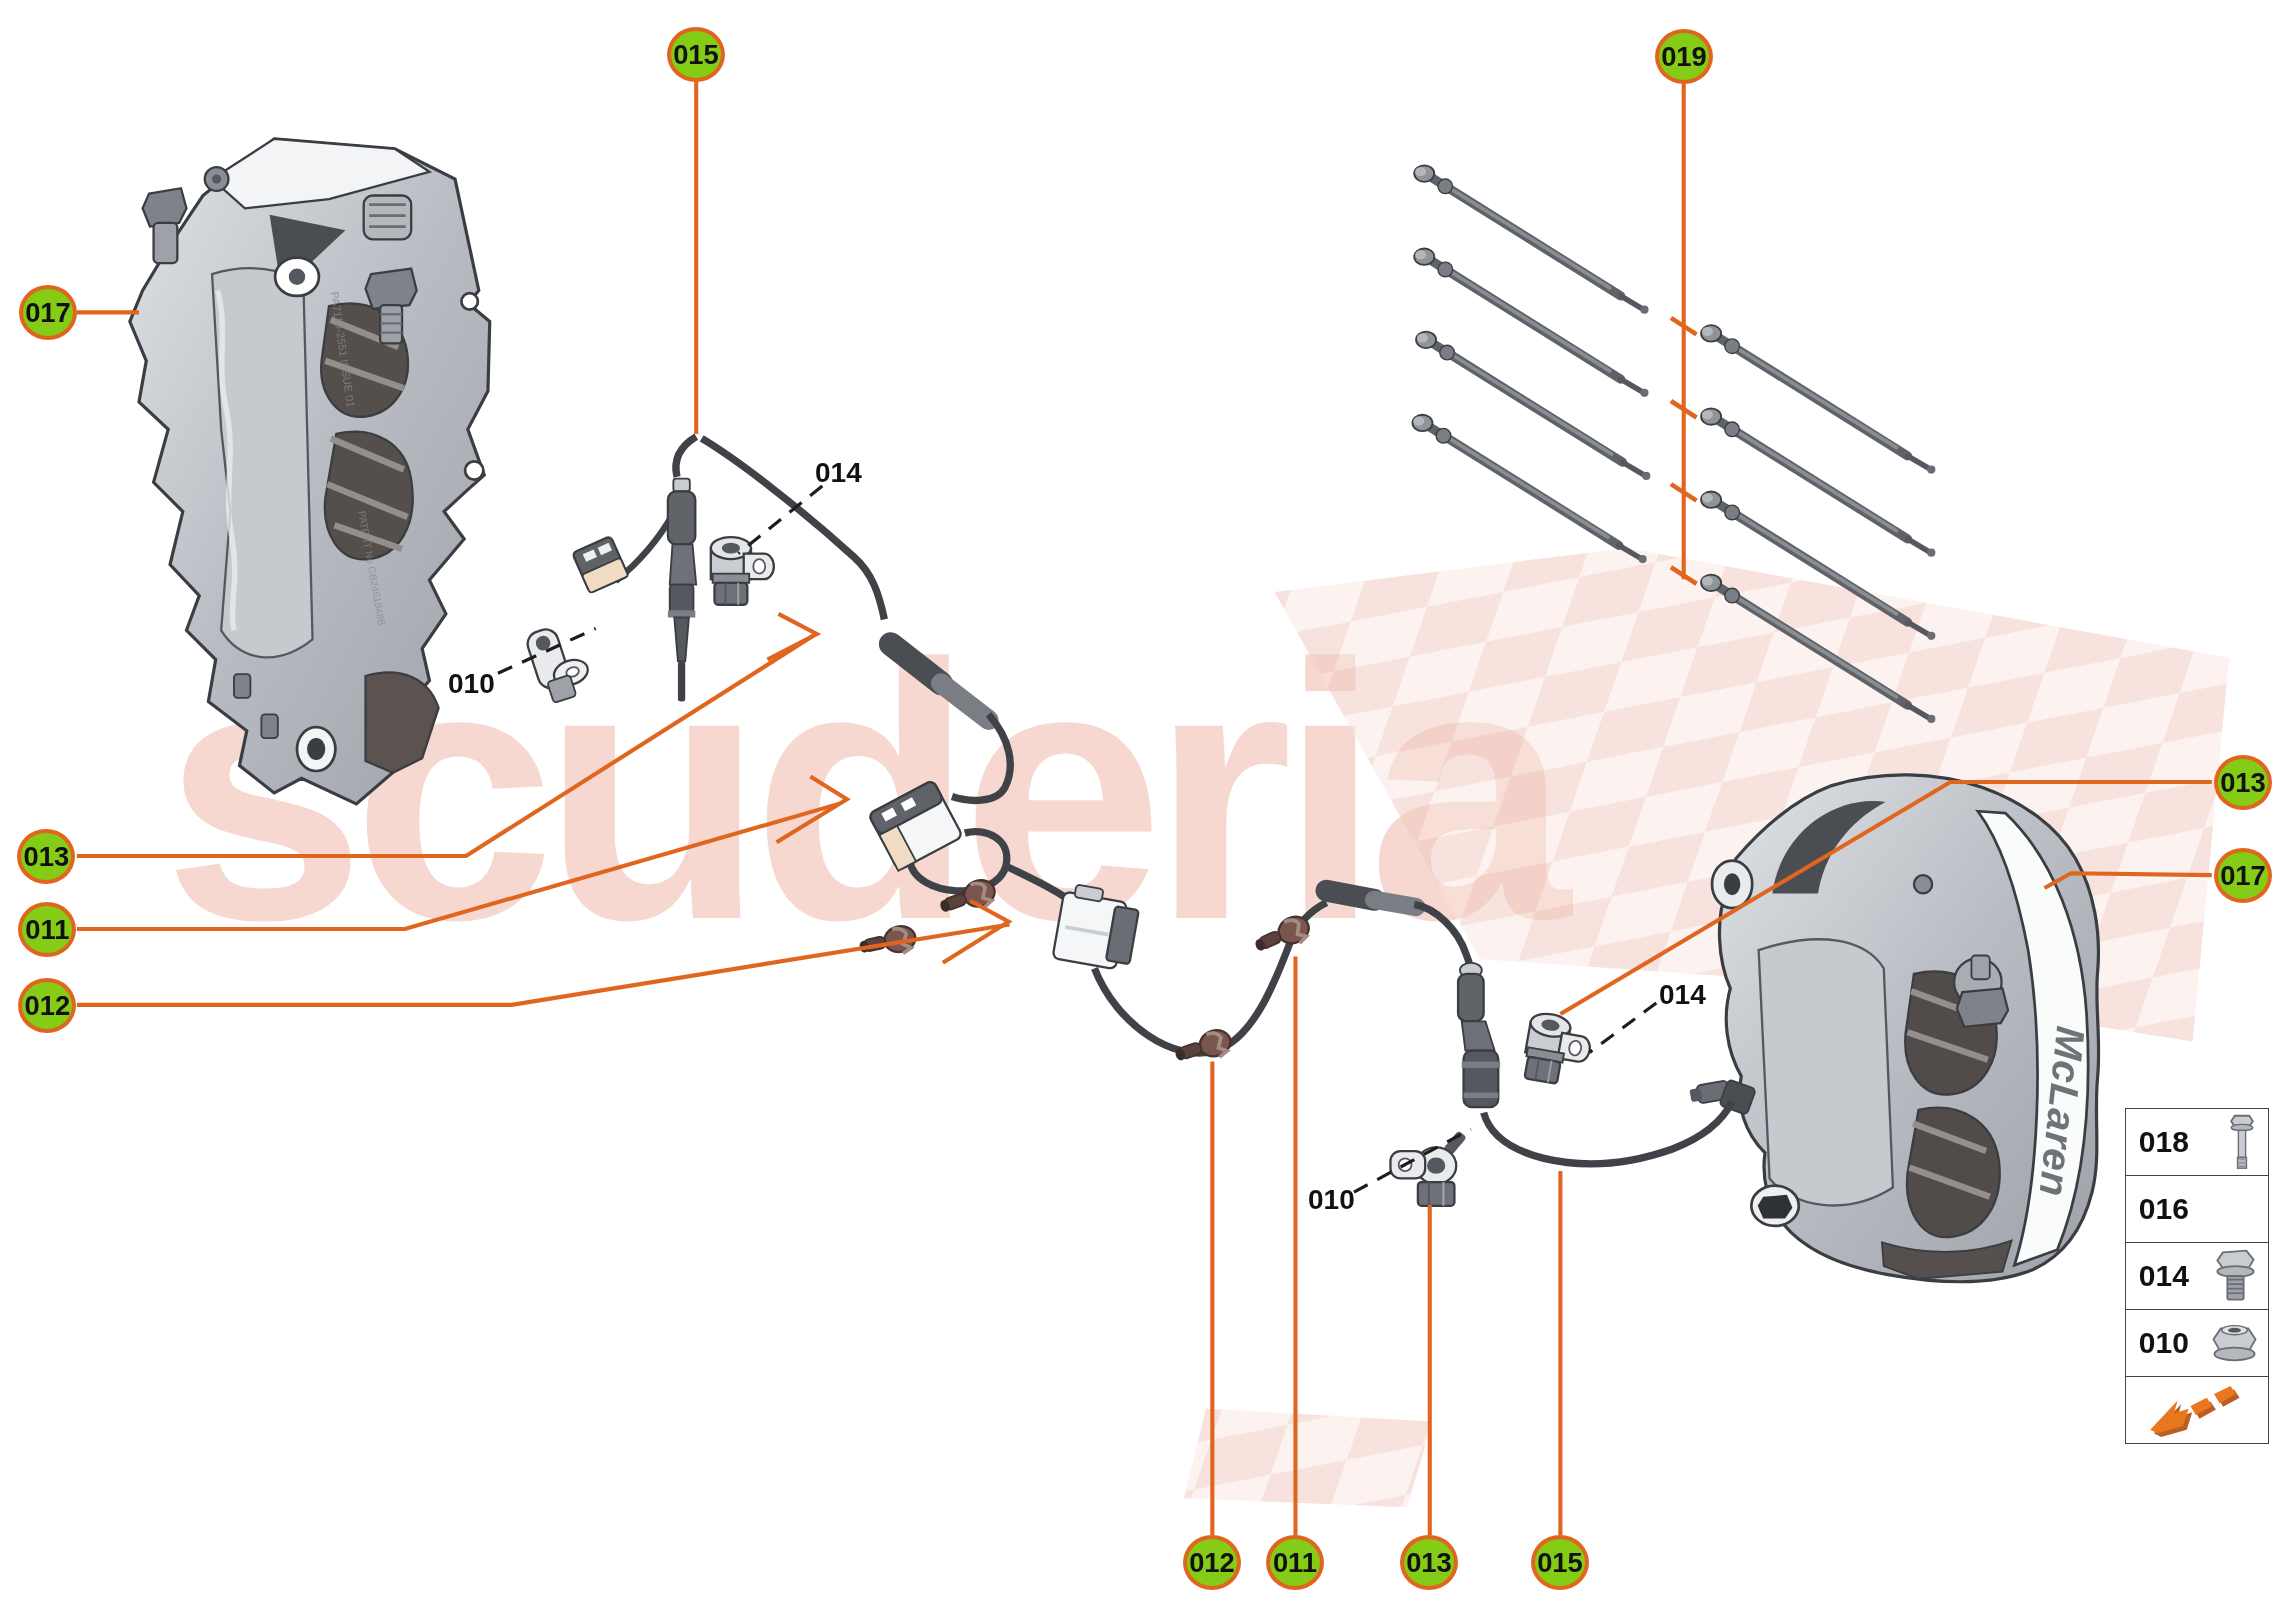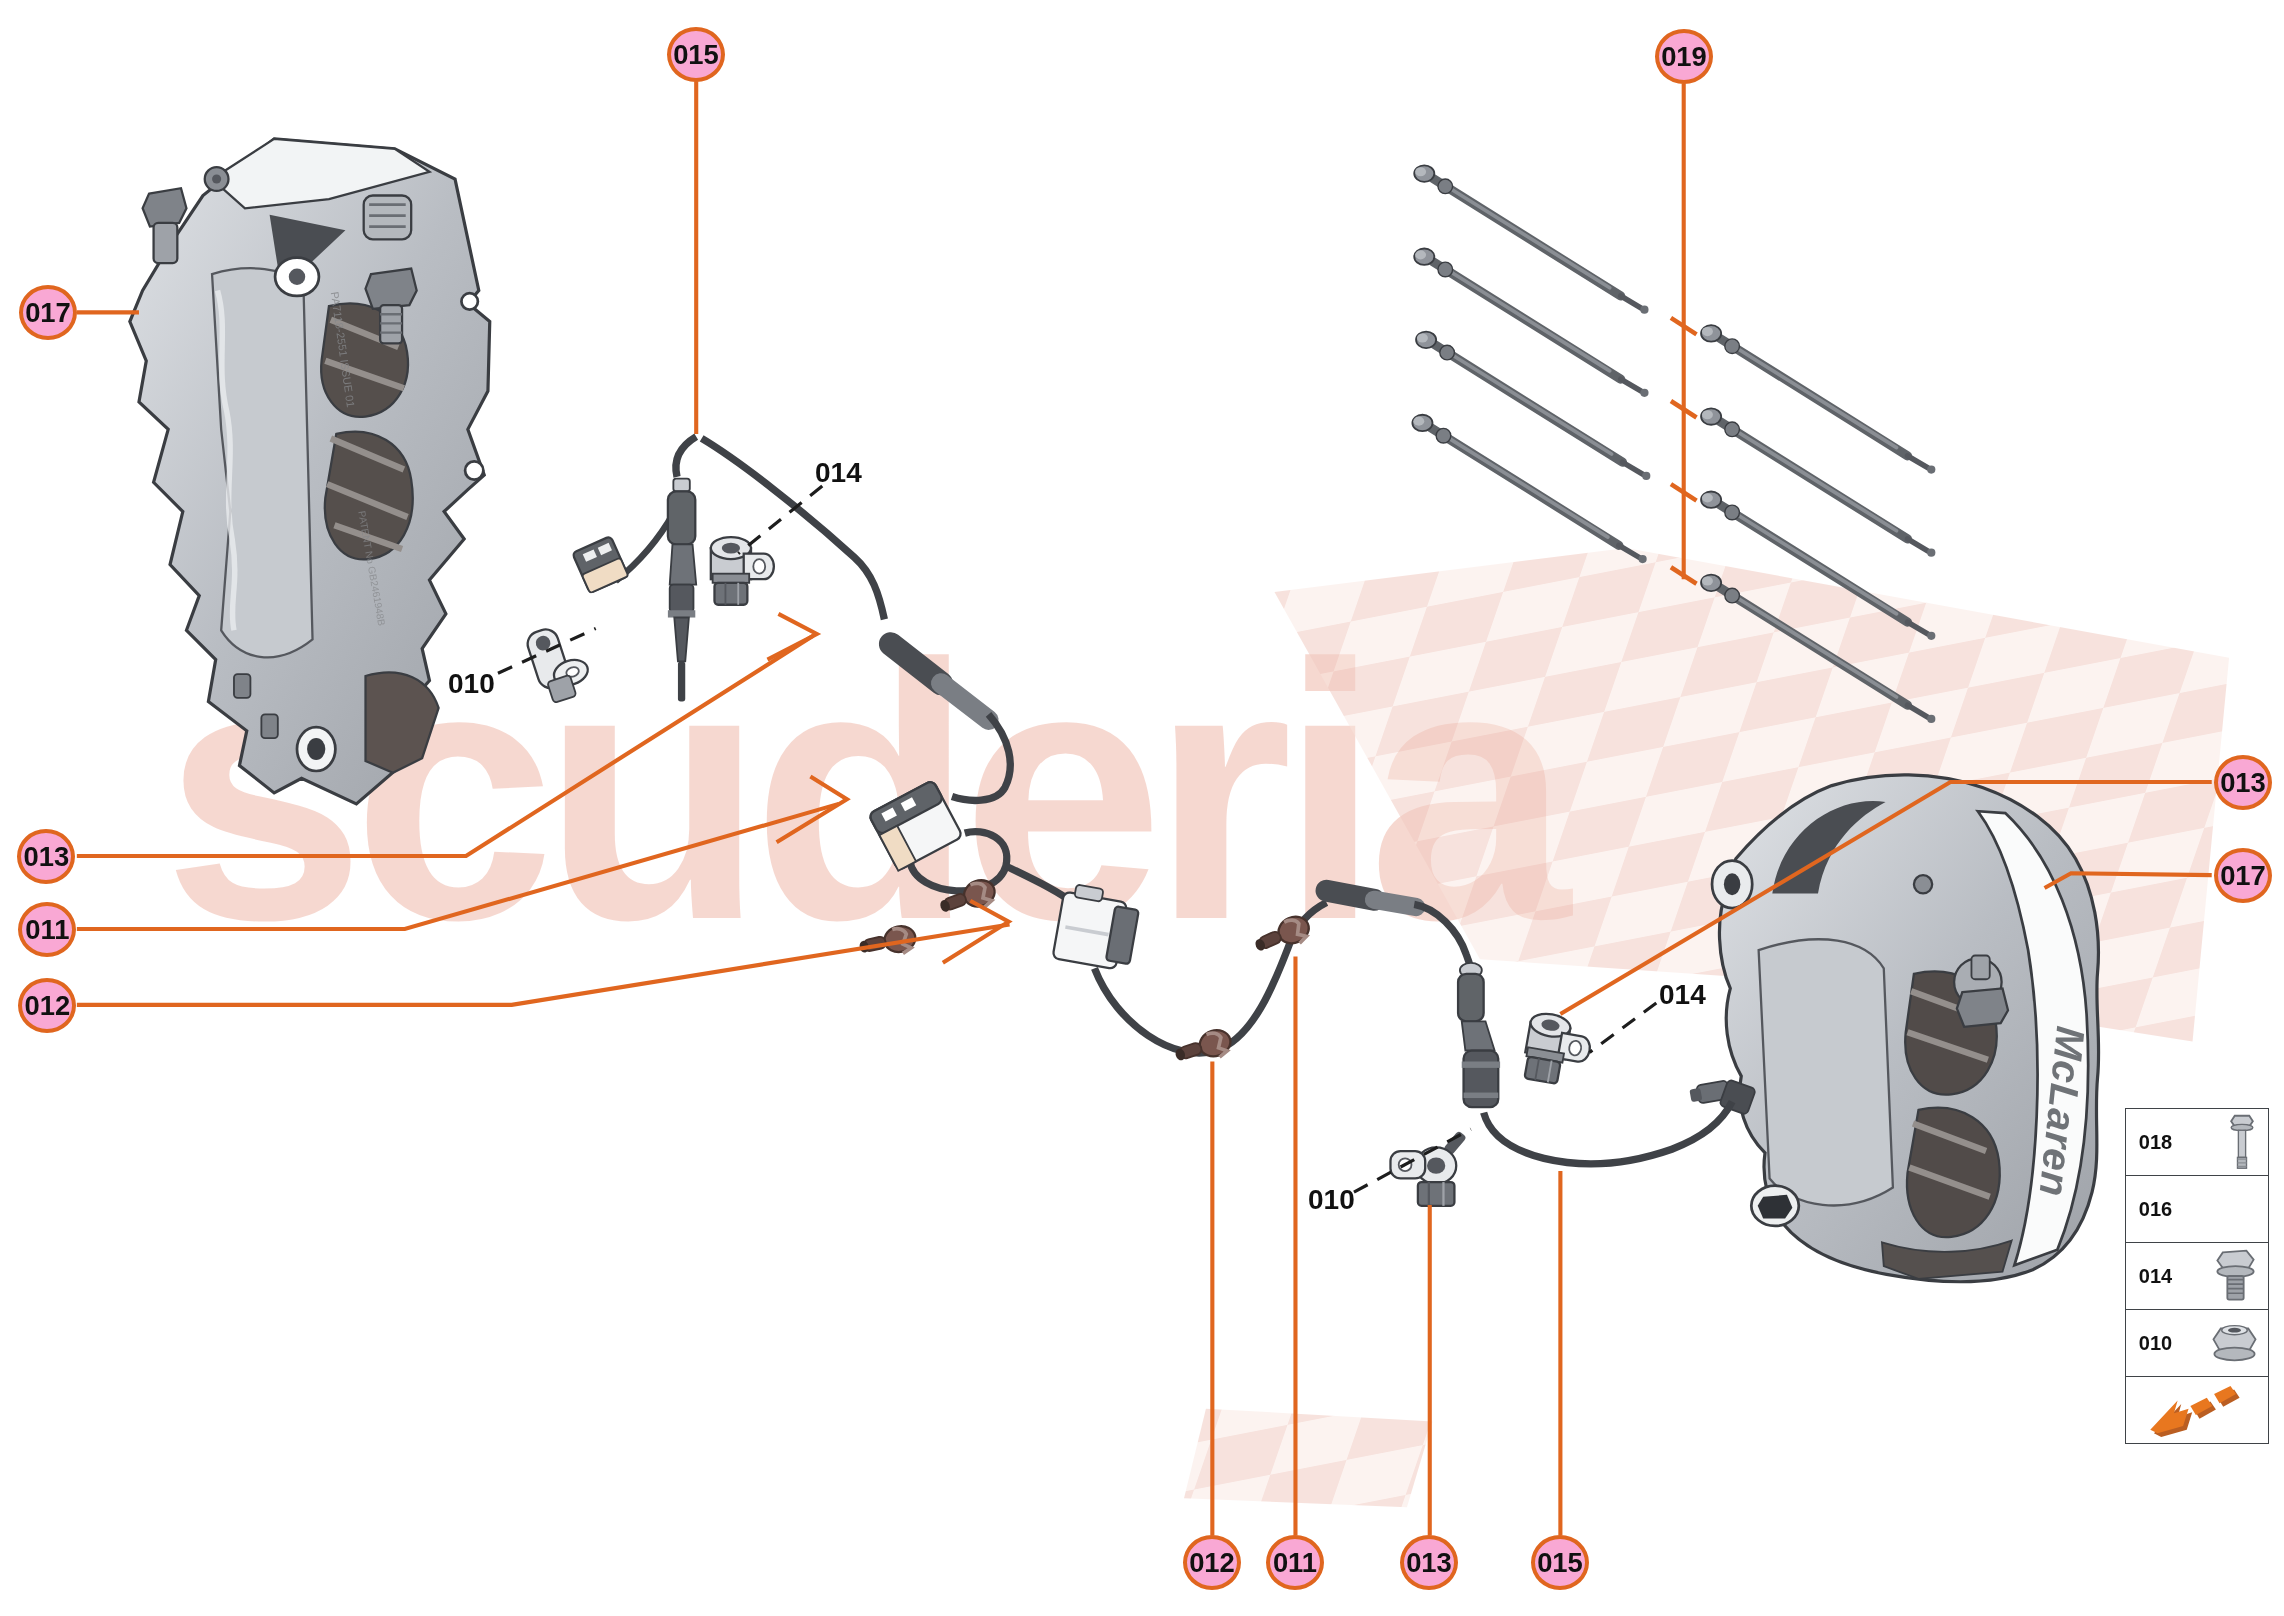--- a/index.html
+++ b/index.html
@@ -7,31 +7,31 @@
          font-family:"Liberation Sans",sans-serif;}
   
   .wm{position:absolute;font-weight:bold;color:rgba(217,94,60,0.24);white-space:nowrap;
       user-select:none;line-height:1;}
   #wm-main{left:163px;top:610px;font-size:364px;letter-spacing:-12.8px;}
   #wm-sub{left:178px;top:921px;font-size:115px;letter-spacing:99px;word-spacing:117px;}
   
   #art{position:absolute;left:0;top:0;}
   
   .badge{position:absolute;width:58px;height:55px;box-sizing:border-box;border:4.6px solid #E0661F;
-         border-radius:50%;background:#f9a8d4;display:flex;align-items:center;justify-content:center;
+         border-radius:50%;background:#84cc16;display:flex;align-items:center;justify-content:center;
          font-size:27.4px;font-weight:bold;color:#111;z-index:6;}
   
   .plabel{position:absolute;font-size:28px;font-weight:bold;color:#111;z-index:6;}
   
   #legend{position:absolute;left:2125px;top:1108px;width:142px;height:334px;z-index:6;
           display:flex;flex-direction:column;border:1.8px solid #3F4347;background:#fff;}
   .lrow{flex:1 1 0;border-bottom:1.8px solid #3F4347;display:flex;align-items:center;
         justify-content:space-between;padding:0 7.3px 0 12.8px;}
   .lrow:last-child{border-bottom:none;}
-  .lrow .lbl{font-size:20px;font-weight:bold;color:#111;}
+  .lrow .lbl{font-size:30px;font-weight:bold;color:#111;}
   .lrow .ico{display:flex;align-items:center;justify-content:center;}
   .arrow-row{justify-content:center;}
 </style>
 </head>
 <body>
 
 <div id="stage">
 
   <div id="wm-main" class="wm">scuderia</div>
 

